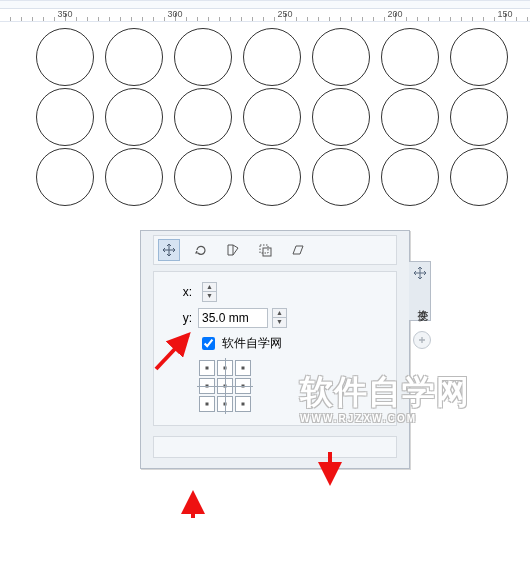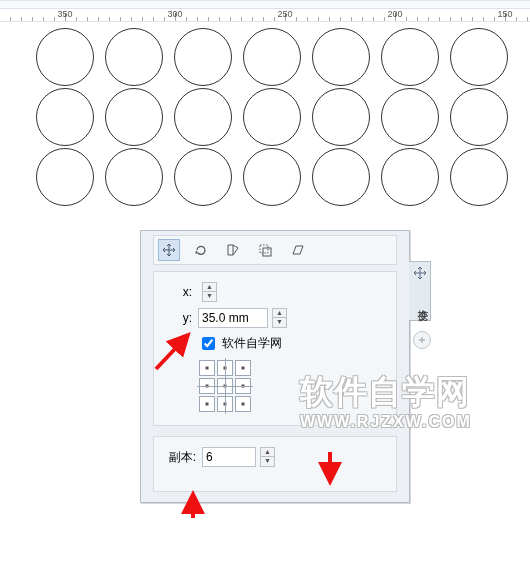--- a/index.html
+++ b/index.html
@@ -211,21 +211,21 @@
   
   .watermark {
     position:absolute;
     left:300px; top:370px;
     color:#fff;
     font-weight:bold;
     text-shadow: -1px -1px 0 #bbb,1px -1px 0 #bbb,-1px 1px 0 #bbb,1px 1px 0 #bbb;
     pointer-events:none;
   }
   .watermark .wm1{font-size:33px;letter-spacing:1px;}
-  .watermark .wm2{font-size:16px;letter-spacing:2px;margin-top:-2px;}
+  .watermark .wm2{font-size:10px;letter-spacing:2px;margin-top:-2px;}
 </style>
 </head>
 <body>
 
 <div class="ruler-container">
   <div class="ruler-scrollbar"></div>
 <span class="ruler-label" style="left: 65px;">350</span>
     <div class="ruler-tick-major" style="left: 65px;"></div>
     <span class="ruler-label" style="left: 175px;">300</span>
     <div class="ruler-tick-major" style="left: 175px;"></div>
@@ -409,28 +409,20 @@
             <div class="dot"></div>
             <div class="vline"></div>
           </div>
           <div class="anchor-cell">
             <div class="dot"></div>
           </div>
         </div></div>
   </div>
 
   <div class="panel-footer clearfix">
-    <div class="field-row" style="margin-bottom:14px;">
-      <span class="field-label" style="width:32px;">副本:</span>
-      <input class="field-input" style="width: 54px;" value="6">
-      <span class="spinner">
-          <div>▲</div>
-          <div>▼</div>
-        </span>
-    </div>
   </div>
 </div>
 
 <div class="watermark">
   <div class="wm1">软件自学网</div>
   <div class="wm2">WWW.RJZXW.COM</div>
 </div>
 
 <div class="arrow" style="left:150px;top:325px;">
   <svg width="50" height="50">

